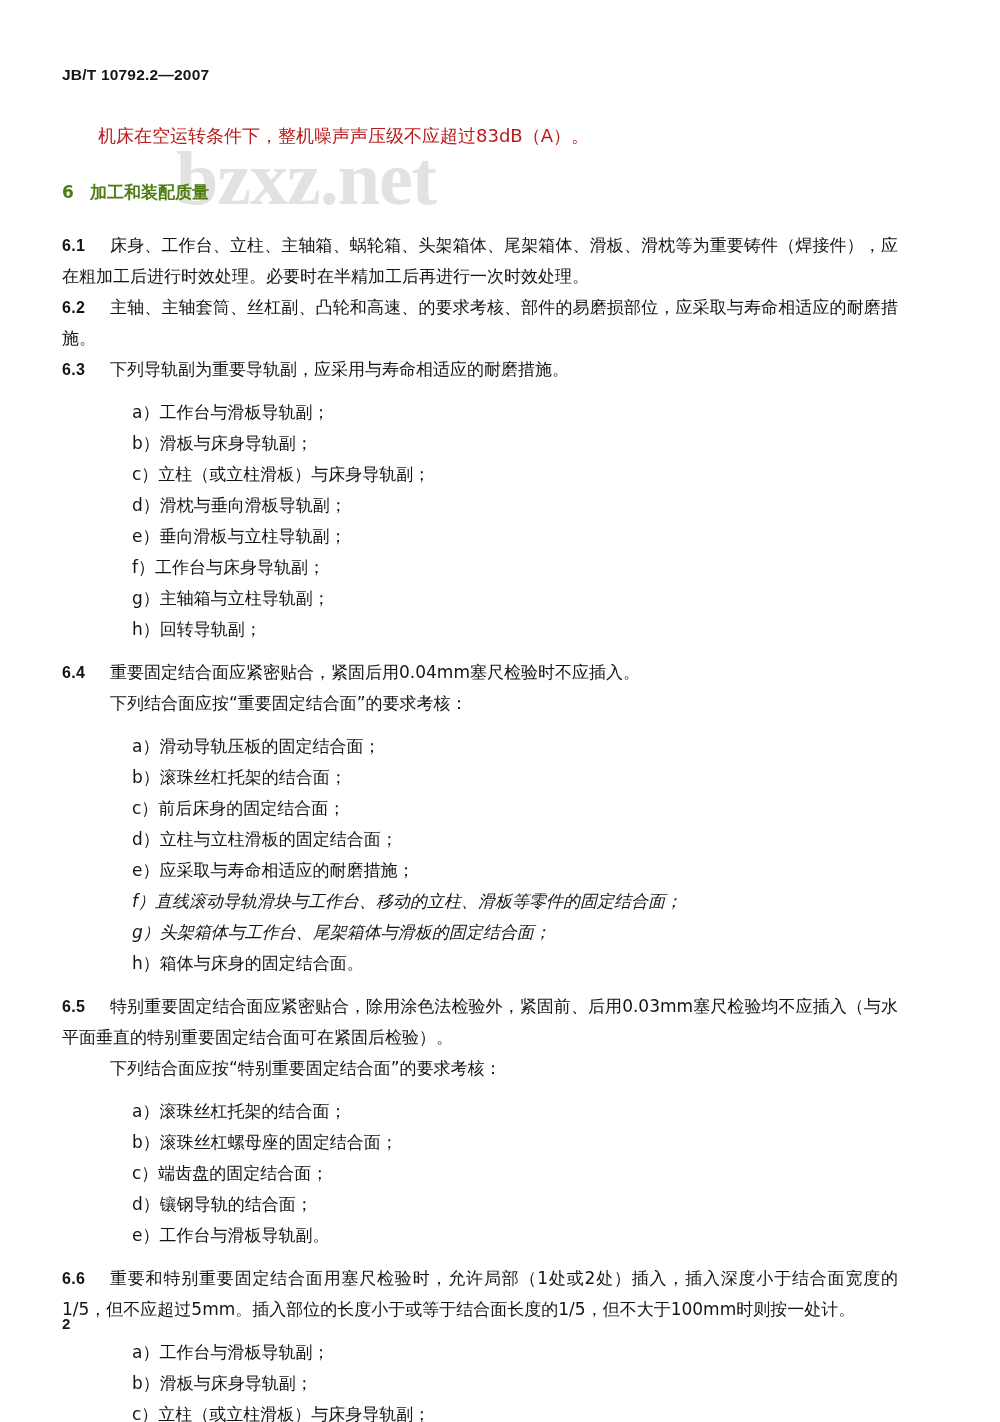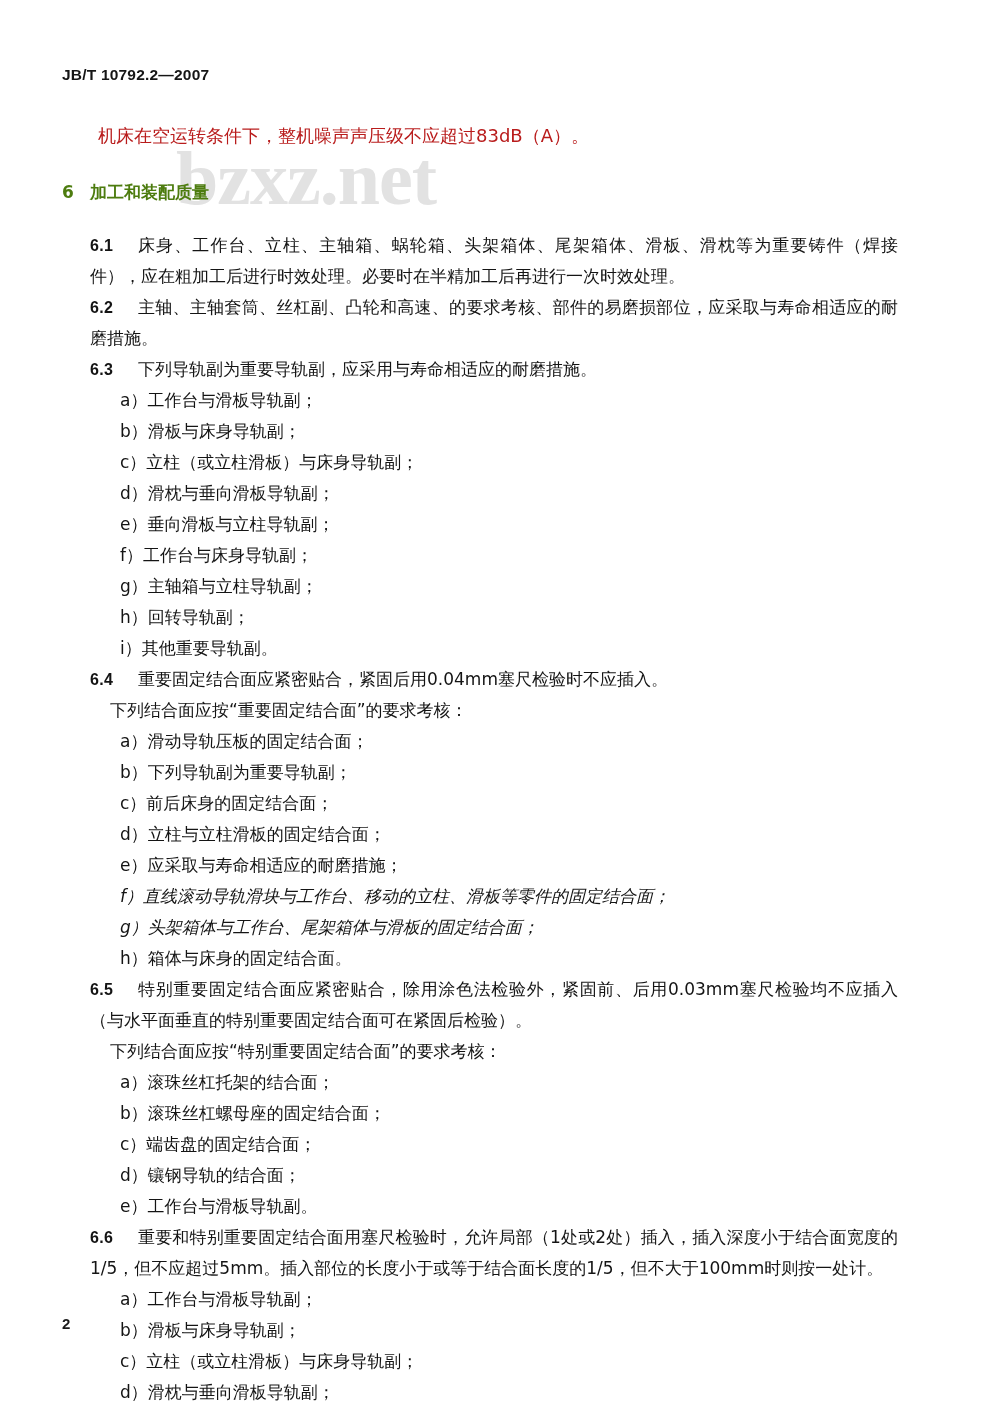--- a/index.html
+++ b/index.html
@@ -80,21 +80,20 @@
   }
 
   
   .clause {
     position: relative;
     font-size: 17px;
     line-height: 31px;
     color: #141414;
     text-align: justify;
     text-justify: inter-ideograph;
-    margin-left: 28px;
   }
   .clause .cnum {
     position: absolute;
     left: 0;
     top: 0;
     font-weight: 700;
     font-family: "Liberation Sans", "DejaVu Sans", sans-serif;
     font-size: 16px;
     letter-spacing: 0.3px;
   }
@@ -108,21 +107,21 @@
   .subpara {
     font-size: 17px;
     line-height: 31px;
     color: #141414;
     text-indent: 48px;
   }
 
   
   .letter-list {
     list-style: none;
-    margin: 0;
+    margin: 12px;
     padding: 0;
   }
   .letter-list li {
     font-size: 17px;
     line-height: 31px;
     color: #141414;
     padding-left: 58px;
     text-indent: 0;
     white-space: nowrap;
   }
@@ -179,31 +178,30 @@
       </div>
       <ul class="letter-list">
         <li>a）工作台与滑板导轨副；</li>
         <li>b）滑板与床身导轨副；</li>
         <li>c）立柱（或立柱滑板）与床身导轨副；</li>
         <li>d）滑枕与垂向滑板导轨副；</li>
         <li>e）垂向滑板与立柱导轨副；</li>
         <li>f）工作台与床身导轨副；</li>
         <li>g）主轴箱与立柱导轨副；</li>
         <li>h）回转导轨副；</li>
-        <li>i）其他重要导轨副。</li>
       </ul>
 
       <div class="clause">
         <span class="cnum">6.4</span>
         <span class="ctext">重要固定结合面应紧密贴合，紧固后用0.04mm塞尺检验时不应插入。</span>
       </div>
       <div class="subpara">下列结合面应按“重要固定结合面”的要求考核：</div>
       <ul class="letter-list">
         <li>a）滑动导轨压板的固定结合面；</li>
-        <li>b）下列导轨副为重要导轨副；</li>
+        <li>b）滚珠丝杠托架的结合面；</li>
         <li>c）前后床身的固定结合面；</li>
         <li>d）立柱与立柱滑板的固定结合面；</li>
         <li>e）应采取与寿命相适应的耐磨措施；</li>
         <li class="wide">f）直线滚动导轨滑块与工作台、移动的立柱、滑板等零件的固定结合面；</li>
         <li class="wide">g）头架箱体与工作台、尾架箱体与滑板的固定结合面；</li>
         <li>h）箱体与床身的固定结合面。</li>
       </ul>
 
       <div class="clause">
         <span class="cnum">6.5</span>

